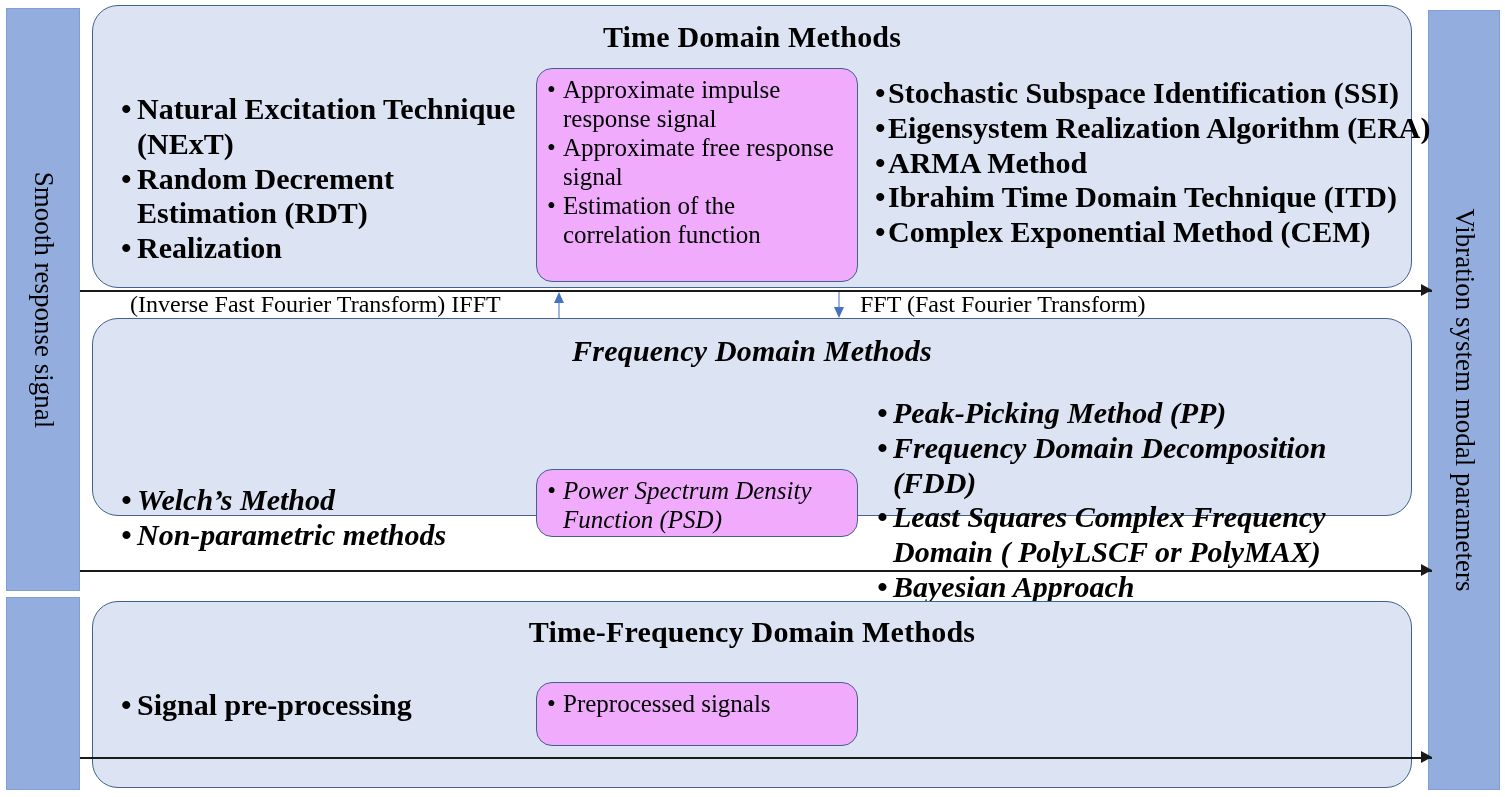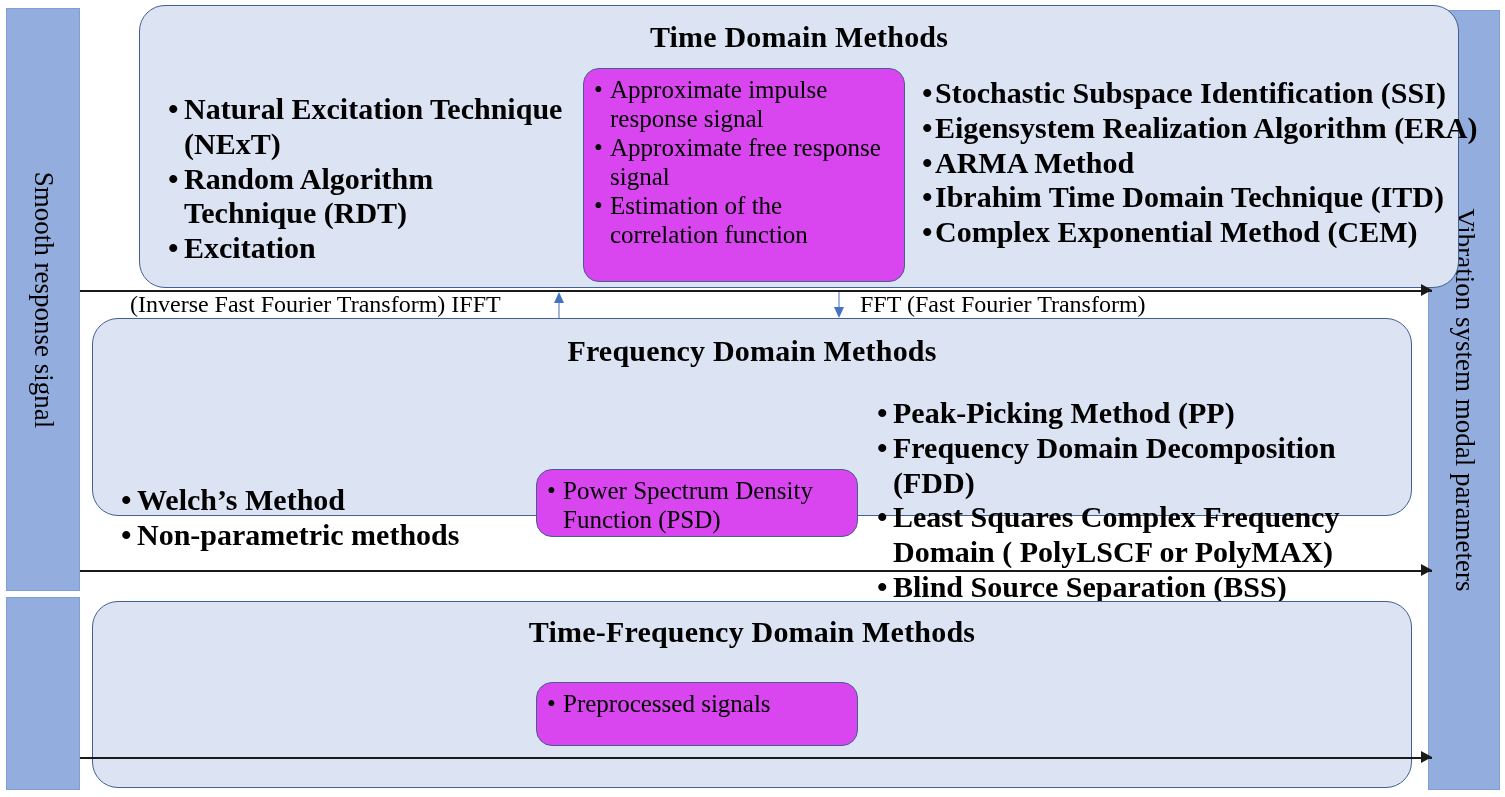--- a/index.html
+++ b/index.html
@@ -46,41 +46,41 @@
   #bar-right      { left: 1428px; top: 10px; width: 72px; height: 780px; }
 
   
   .panel {
     position: absolute;
     background: #dce3f2;
     border: 1.5px solid #43618f;
     border-radius: 26px;
     box-sizing: border-box;
   }
-  #panel-time  { left: 92px; top: 5px;   width: 1320px; height: 283px; margin-left: 47px; }
-  #panel-freq  { left: 92px; top: 318px; width: 1320px; height: 198px; }
+  #panel-time  { left: 92px; top: 5px;   width: 1320px; height: 283px; }
+  #panel-freq  { left: 92px; top: 318px; width: 1320px; height: 198px; font-style: italic; }
   #panel-tf    { left: 92px; top: 601px; width: 1320px; height: 187px; }
 
   .panel-title {
     position: absolute;
     width: 100%;
     text-align: center;
     font-weight: bold;
     font-size: 30px;
     color: #000000;
     letter-spacing: .2px;
   }
   #panel-time .panel-title { top: 14px; }
   #panel-freq .panel-title { top: 15px; }
   #panel-tf   .panel-title { top: 13px; }
 
   
   .subbox {
     position: absolute;
-    background: #d946ef;
+    background: #f0abfc;
     border: 1.5px solid #43618f;
     border-radius: 16px;
     box-sizing: border-box;
     padding: 6px 10px 6px 8px;
   }
   #sub-time { left: 443px; top: 62px;  width: 322px; height: 214px; }
   #sub-freq { left: 443px; top: 150px; width: 322px; height: 68px; }
   #sub-tf   { left: 443px; top: 80px;  width: 322px; height: 64px; }
 
   
@@ -179,22 +179,22 @@
 
   <div class="side-bar" id="bar-right">
     <span class="vtext down">Vibration system modal parameters</span>
   </div>
 
   <div class="panel" id="panel-time">
     <div class="panel-title">Time Domain Methods</div>
 
     <ul class="blist bold col-left" id="list-time-left">
       <li>Natural Excitation Technique (NExT)</li>
-      <li>Random Algorithm Technique (RDT)</li>
-      <li>Excitation</li>
+      <li>Random Decrement Estimation (RDT)</li>
+      <li>Realization</li>
     </ul>
 
     <div class="subbox" id="sub-time">
       <ul class="blist light">
         <li>Approximate impulse response signal</li>
         <li>Approximate free response signal</li>
         <li>Estimation of the correlation function</li>
       </ul>
     </div>
 
@@ -234,31 +234,33 @@
     <div class="subbox" id="sub-freq">
       <ul class="blist light">
         <li>Power Spectrum Density Function (PSD)</li>
       </ul>
     </div>
 
     <ul class="blist bold col-right" id="list-freq-right">
       <li>Peak-Picking Method (PP)</li>
       <li>Frequency Domain Decomposition (FDD)</li>
       <li>Least Squares Complex Frequency Domain ( PolyLSCF or PolyMAX)</li>
-      <li>Blind Source Separation (BSS)</li>
       <li>Bayesian Approach</li>
     </ul>
   </div>
 
   <div class="flow-line" id="flow2"></div>
   <div class="flow-head" id="flow2h"></div>
 
   <div class="panel" id="panel-tf">
     <div class="panel-title">Time-Frequency Domain Methods</div>
 
+    <ul class="blist bold col-left" id="list-tf-left">
+      <li>Signal pre-processing</li>
+    </ul>
 
     <div class="subbox" id="sub-tf">
       <ul class="blist light">
         <li>Preprocessed signals</li>
       </ul>
     </div>
 
   </div>
 
   <div class="flow-line" id="flow3"></div>

